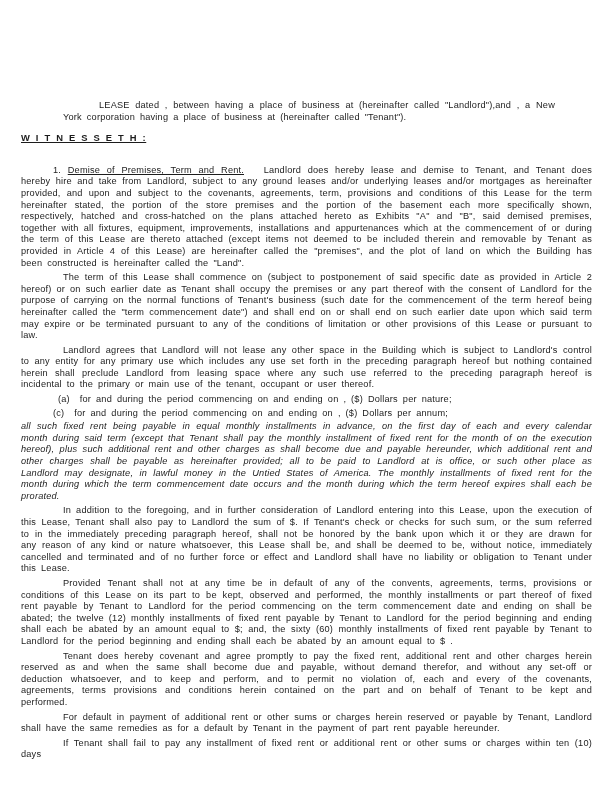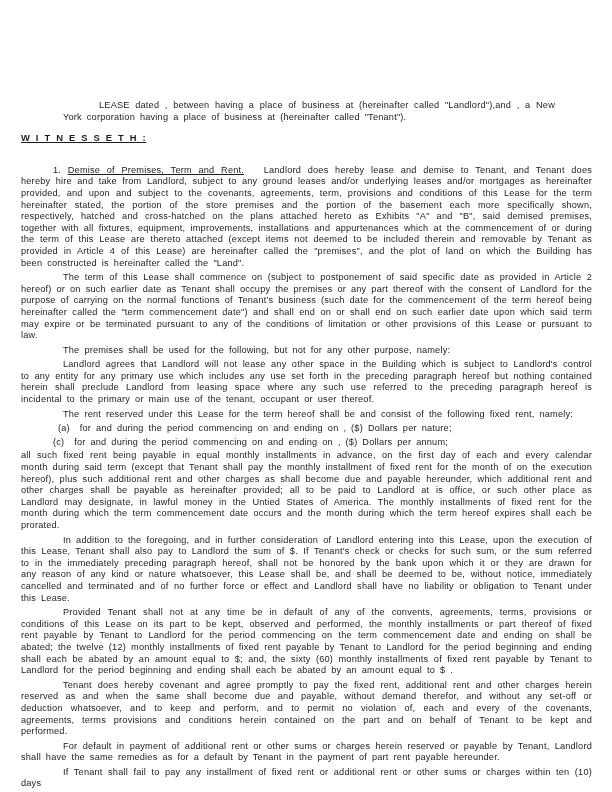--- a/index.html
+++ b/index.html
@@ -38,21 +38,21 @@
     text-align: left;
     letter-spacing: 0.6px;
     margin: 9px 0 21px 0;
   }
   .underline { text-decoration: underline; }
   .body-para {
     text-align: justify;
     text-indent: 42px;
   }
   .article-para { text-indent: 32px; }
-  .flush { text-indent: 0; }
+  .flush { text-indent: 0; font-style: italic; }
   .article-body { margin-left: 13px; }
   .rent-item {
     text-align: left;
     text-indent: 0;
     margin: 0 0 2px 37px;
     white-space: pre-wrap;
   }
   .rent-item-c { margin-left: 32px; }
   .stretch-last { text-align-last: justify; }
 </style>
@@ -69,25 +69,23 @@
     </div>
 
     <p class="body-para article-para">
       <span>1.</span>
       <span class="underline">Demise of Premises, Term and Rent.</span>
       <span class="article-body">Landlord does hereby lease and demise to Tenant, and Tenant does hereby hire and take from Landlord, subject to any ground leases and/or underlying leases and/or mortgages as hereinafter provided, and upon and subject to the covenants, agreements, term, provisions and conditions of this Lease for the term hereinafter stated, the portion of the store premises and the portion of the basement each more specifically shown, respectively, hatched and cross-hatched on the plans attached hereto as Exhibits "A" and "B", said demised premises, together with all fixtures, equipment, improvements, installations and appurtenances which at the commencement of or during the term of this Lease are thereto attached (except items not deemed to be included therein and removable by Tenant as provided in Article 4 of this Lease) are hereinafter called the "premises", and the plot of land on which the Building has been constructed is hereinafter called the "Land".</span>
     </p>
 
     <p class="body-para">The term of this Lease shall commence on (subject to postponement of said specific date as provided in Article 2 hereof) or on such earlier date as Tenant shall occupy the premises or any part thereof with the consent of Landlord for the purpose of carrying on the normal functions of Tenant's business (such date for the commencement of the term hereof being hereinafter called the "term commencement date") and shall end on  or shall end on such earlier date upon which said term may expire or be terminated pursuant to any of the conditions of limitation or other provisions of this Lease or pursuant to law.</p>
 
-    <p class="body-para">The premises shall be used for the following, but not for any other purpose, namely:</p>
 
     <p class="body-para">Landlord agrees that Landlord will not lease any other space in the Building which is subject to Landlord's control to any entity for any primary use which includes any use set forth in the preceding paragraph hereof but nothing contained herein shall preclude Landlord from leasing space where any such use referred to the preceding paragraph hereof is incidental to the primary or main use of the tenant, occupant or user thereof.</p>
 
-    <p class="body-para">The rent reserved under this Lease for the term hereof shall be and consist of the following fixed rent, namely:</p>
 
     <p class="rent-item">(a)  for and during the period commencing on and ending on , ($) Dollars per nature;</p>
 
 
     <p class="rent-item rent-item-c">(c)  for and during the period commencing on and ending on , ($) Dollars per annum;</p>
 
     <p class="body-para flush">all such fixed rent being payable in equal monthly installments in advance, on the first day of each and every calendar month during said term (except that Tenant shall pay the monthly installment of fixed rent for the month of on the execution hereof), plus such additional rent and other charges as shall become due and payable hereunder, which additional rent and other charges shall be payable as hereinafter provided; all to be paid to Landlord at is office, or such other place as Landlord may designate, in lawful money in the Untied States of America.  The monthly installments of fixed rent for the month during which the term commencement date occurs and the month during which the term hereof expires shall each be prorated.</p>
 
     <p class="body-para">In addition to the foregoing, and in further consideration of Landlord entering into this Lease, upon the execution of this Lease, Tenant shall also pay to Landlord the sum of $.  If Tenant's check or checks for such sum, or the sum referred to in the immediately preceding paragraph hereof, shall not be honored by the bank upon which it or they are drawn for any reason of any kind or nature whatsoever, this Lease shall be, and shall be deemed to be, without notice, immediately cancelled and terminated and of no further force or effect and Landlord shall have no liability or obligation to Tenant under this Lease.</p>
 

